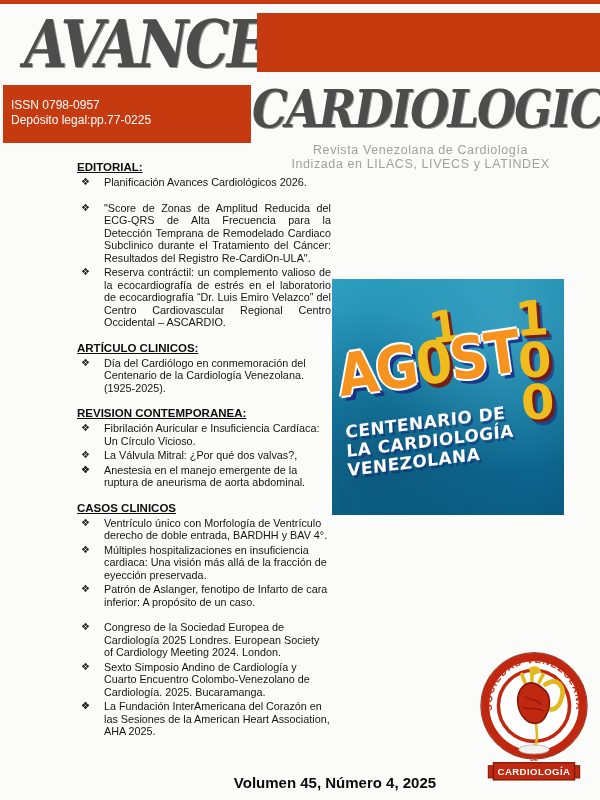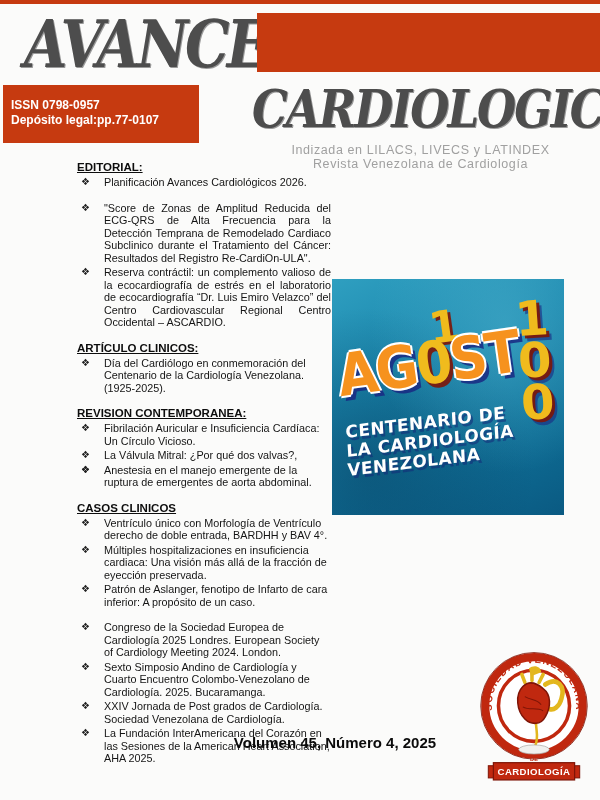--- a/index.html
+++ b/index.html
@@ -15,23 +15,23 @@
   .top-strip { position:absolute; left:0; top:0; width:600px; height:4px; background:#c63a10; }
   .title-avances {
     position:absolute; left:24px; top:10px;
     font-family:"DejaVu Serif", serif; font-style:italic; font-weight:bold;
     font-size:56px; letter-spacing:-3px; color:#4d4d4d;
     transform:scaleY(1.18); transform-origin:top left; line-height:1;
     text-shadow:1px 1px 0 #9a9a9a;
   }
   .red-block-tr { position:absolute; left:257px; top:13px; width:343px; height:59px; background:#c63a10; }
   .issn-box {
-    position:absolute; left:3px; top:85px; width:196px; height:58px;
+    position:absolute; left:3px; top:85px; width:248px; height:58px;
     background:#c63a10; color:#fff; padding:13px 6px 0 8px;
-    font-size:12px; font-weight:bold; line-height:15px;
+    font-size:12px; font-weight:normal; line-height:15px;
   }
   .title-cardio {
     position:absolute; left:252px; top:82px;
     font-family:"DejaVu Serif", serif; font-style:italic; font-weight:bold;
     font-size:45px; letter-spacing:-2px; color:#4d4d4d;
     transform:scaleY(1.18); transform-origin:top left; line-height:1;
     text-shadow:1px 1px 0 #9a9a9a; white-space:nowrap;
   }
   .masthead-subtitle {
     position:absolute; left:248px; top:144px; width:345px;
@@ -91,40 +91,40 @@
   .p-caption {
     position:absolute; left:13px; top:144px;
     font-family:"DejaVu Sans", sans-serif; font-weight:800;
     font-size:17px; line-height:1.12; color:#fff; letter-spacing:.5px;
     transform:rotate(-7deg) skewX(-4deg); transform-origin:top left;
     text-shadow:2px 3px 0 rgba(20,40,120,.55);
     white-space:nowrap;
   }
   
   .footer-volume {
-    position:absolute; left:130px; top:734px; width:410px;
+    position:absolute; left:130px; top:774px; width:410px;
     text-align:center; font-size:15px; font-weight:bold; color:#0b0b0b;
   }
   
   .society-logo { position:absolute; left:478px; top:652px; width:112px; height:132px; }
 </style>
 </head>
 <body>
 
 <div class="top-strip"></div>
 <div class="title-avances">AVANCES</div>
 <div class="red-block-tr"></div>
 <div class="issn-box">
   <div>ISSN 0798-0957</div>
-  <div>Depósito legal:pp.77-0107</div>
+  <div>Depósito legal:pp.77-0225</div>
 </div>
 <div class="title-cardio">CARDIOLOGICOS</div>
 <div class="masthead-subtitle">
+  <div>Revista Venezolana de Cardiología</div>
   <div>Indizada en LILACS, LIVECS y LATINDEX</div>
-  <div>Revista Venezolana de Cardiología</div>
 </div>
 
 <div class="toc">
     <div class="toc-section">
       <div class="toc-heading">EDITORIAL:</div>
       <div class="toc-item"><span class="bullet">❖</span><span class="toc-item-text">Planificación Avances Cardiológicos 2026.</span></div>
     </div>
     <div class="toc-section justify">
       <div class="toc-item">
         <span class="bullet">❖</span>
@@ -137,32 +137,32 @@
     </div>
     <div class="toc-section">
       <div class="toc-heading">ARTÍCULO CLINICOS:</div>
       <div class="toc-item"><span class="bullet">❖</span><span class="toc-item-text">Día del Cardiólogo en conmemoración del Centenario de la Cardiología Venezolana.  (1925-2025).</span></div>
     </div>
     <div class="toc-section">
       <div class="toc-heading">REVISION CONTEMPORANEA:</div>
       <div class="toc-item"><span class="bullet">❖</span><span class="toc-item-text">Fibrilación Auricular e Insuficiencia Cardíaca: Un Círculo Vicioso.</span></div>
       <div class="toc-item"><span class="bullet">❖</span><span class="toc-item-text">La Válvula Mitral: ¿Por qué dos valvas?,</span></div>
       <div class="toc-item"><span class="bullet">❖</span></div>
-      <div class="toc-item"><span class="bullet">❖</span><span class="toc-item-text">Anestesia en el manejo emergente de la ruptura de emergentes de aorta abdominal.</span></div>
+      <div class="toc-item"><span class="bullet">❖</span><span class="toc-item-text">Anestesia en el manejo emergente de la ruptura de aneurisma de aorta abdominal.</span></div>
     </div>
     <div class="toc-section">
       <div class="toc-heading">CASOS CLINICOS</div>
       <div class="toc-item"><span class="bullet">❖</span><span class="toc-item-text">Ventrículo único con Morfología de Ventrículo derecho de doble entrada, BARDHH y BAV 4°.</span></div>
       <div class="toc-item"><span class="bullet">❖</span><span class="toc-item-text">Múltiples hospitalizaciones en insuficiencia cardiaca: Una visión más allá de la fracción de eyección preservada.</span></div>
       <div class="toc-item"><span class="bullet">❖</span><span class="toc-item-text">Patrón de Aslanger, fenotipo de Infarto de cara inferior: A propósito de un caso.</span></div>
     </div>
     <div class="toc-section">
       <div class="toc-item"><span class="bullet">❖</span><span class="toc-item-text">Congreso de la Sociedad Europea de Cardiología 2025 Londres. European Society of Cardiology Meeting 2024. London.</span></div>
       <div class="toc-item"><span class="bullet">❖</span><span class="toc-item-text">Sexto Simposio Andino de Cardiología y Cuarto Encuentro Colombo-Venezolano de Cardiología. 2025. Bucaramanga.</span></div>
-      <div class="toc-item"><span class="bullet">❖</span><span class="toc-item-text">XXIV Jornada de Post grados de Cardiología. Sociedad Venezolana de Cardiología.</span></div>
+      <div class="toc-item"><span class="bullet">❖</span></div>
       <div class="toc-item"><span class="bullet">❖</span><span class="toc-item-text">La Fundación InterAmericana del Corazón en las Sesiones de la American Heart Association, AHA 2025.</span></div>
     </div>
   </div>
 
 <div class="poster">
   <div class="p-one-mid">1</div>
   <div class="p-vert">
     <span>1</span>
     <span>0</span>
     <span>0</span>

